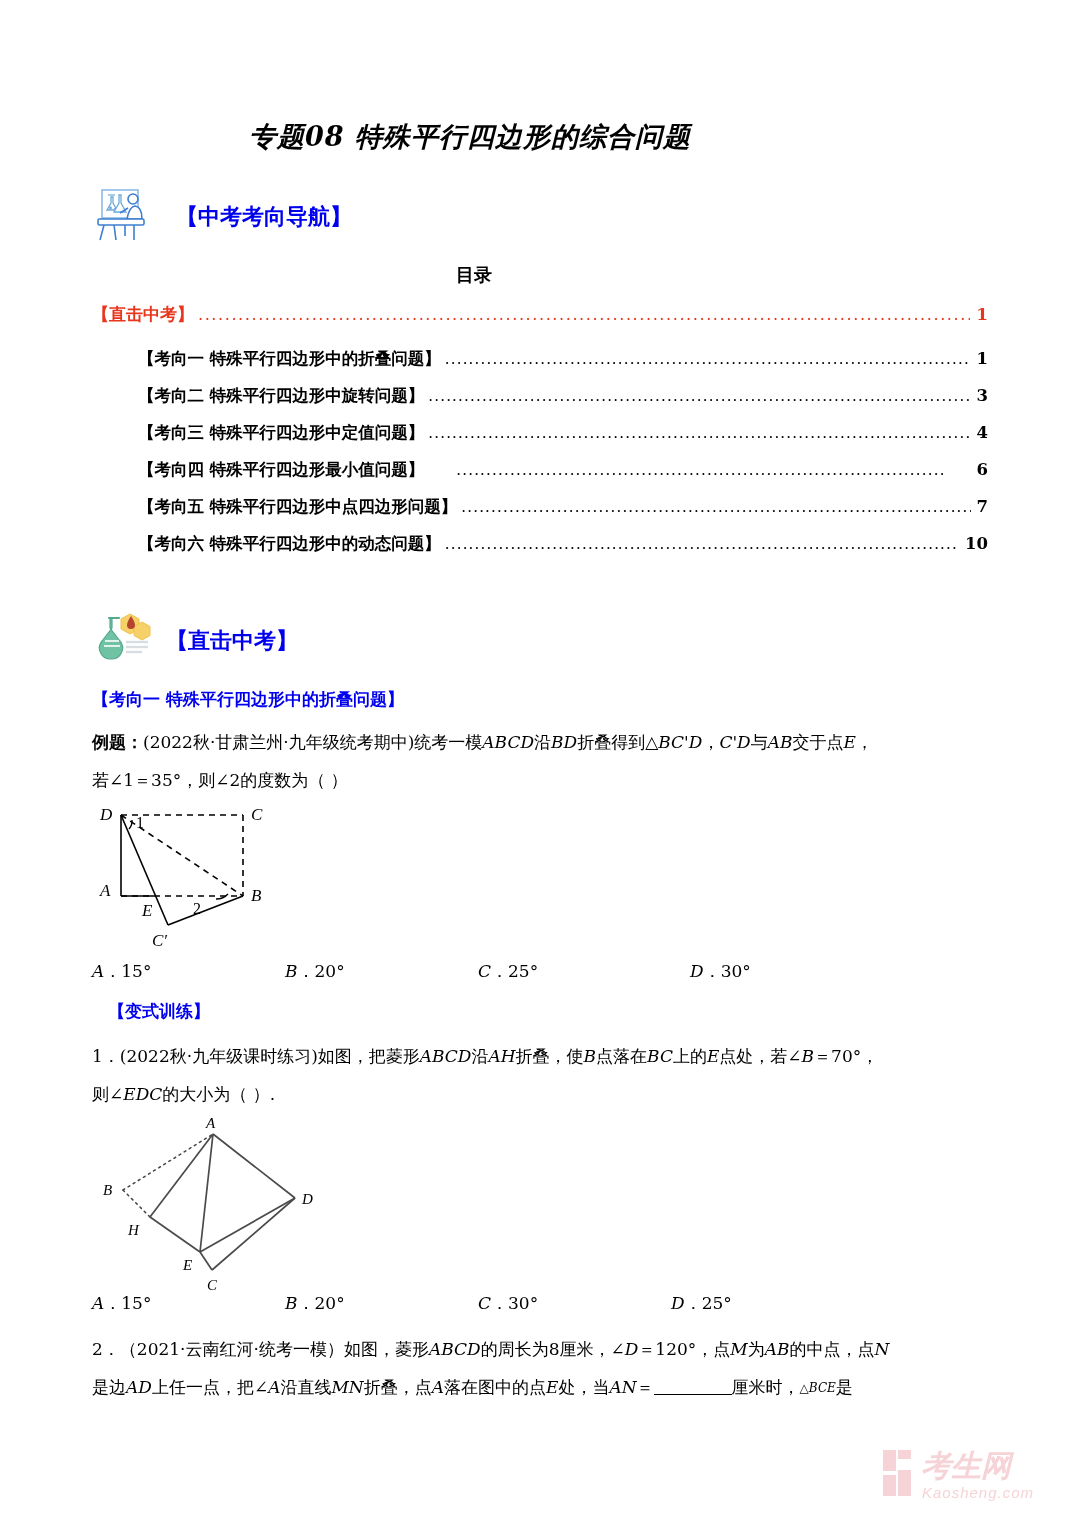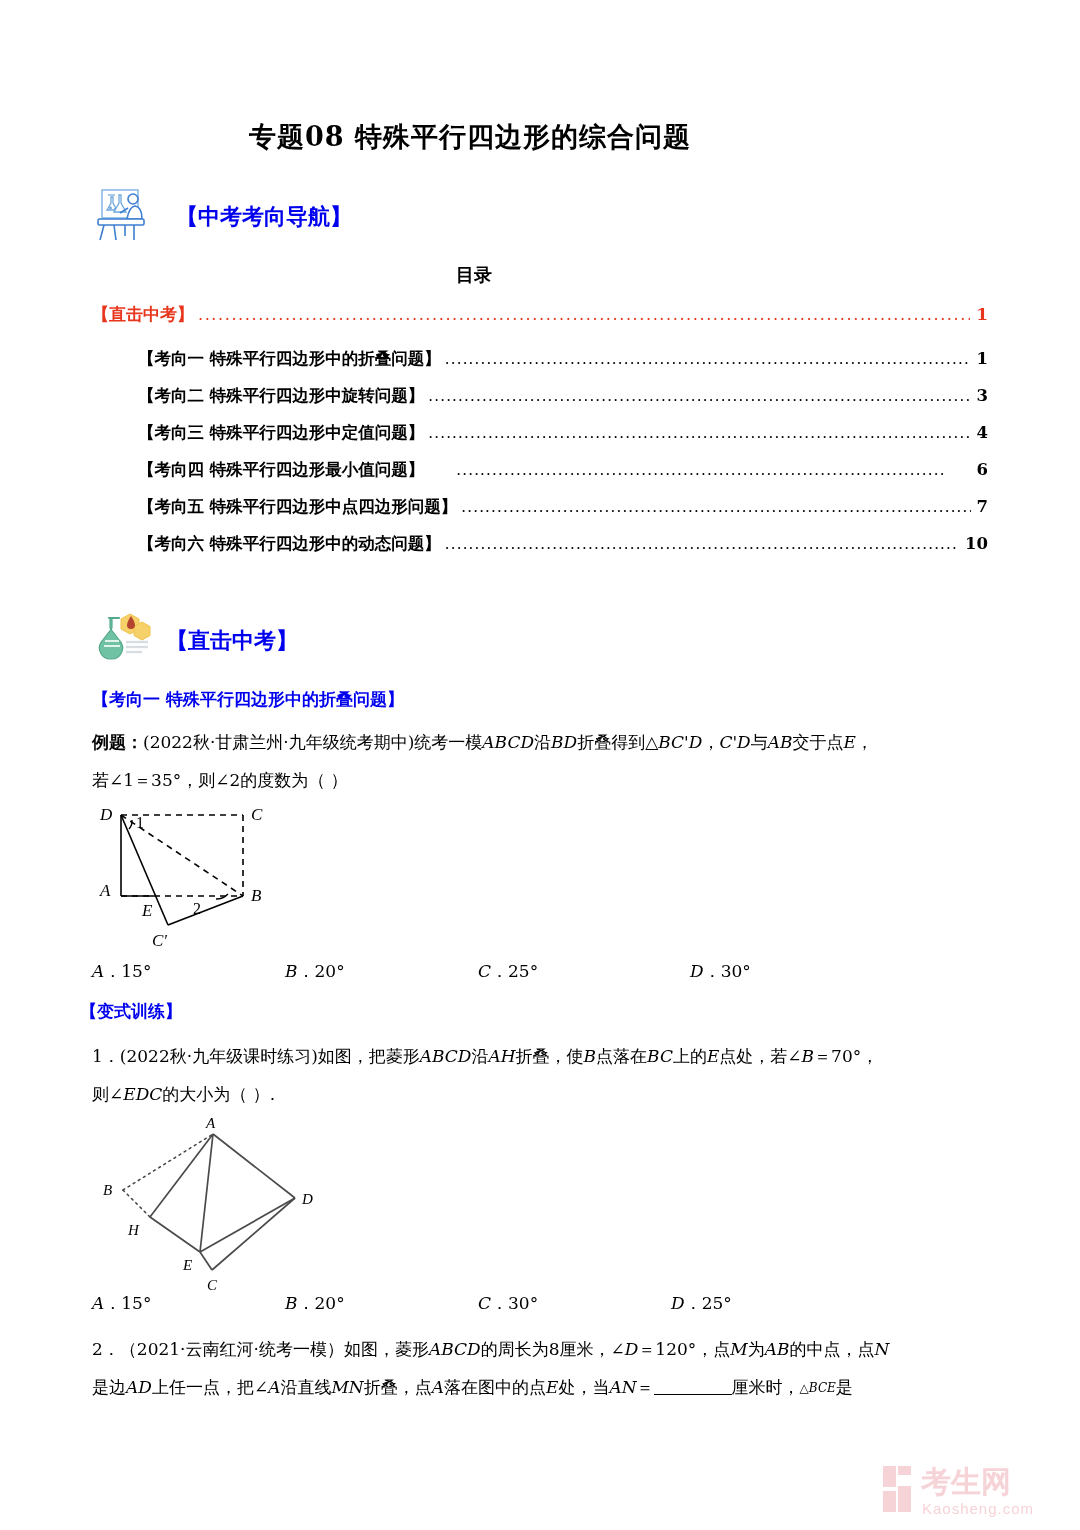--- a/index.html
+++ b/index.html
@@ -26,20 +26,21 @@
   .doc-title {
     position: absolute;
     left: 0; top: 119px;
     width: 940px;
     text-align: center;
     font-family: "DejaVu Serif", "Liberation Serif", serif;
     font-weight: bold;
     font-size: 27px;
     letter-spacing: 1px;
     color: #000;
+    font-style: italic;
   }
 
   
   .sec-head {
     position: absolute;
     display: flex;
     align-items: center;
   }
   .sec-head .sec-label {
     font-family: "DejaVu Serif", "Liberation Serif", serif;
@@ -92,21 +93,21 @@
   .kaoxiang {
     position: absolute;
     left: 92px;
     font-family: "DejaVu Serif", "Liberation Serif", serif;
     font-weight: bold;
     font-size: 17px;
     color: #0000ee;
   }
   .bianshi {
     position: absolute;
-    left: 80px;
+    left: 108px;
     font-family: "DejaVu Serif", "Liberation Serif", serif;
     font-weight: bold;
     font-size: 17px;
     color: #0000ee;
     text-align: right;
   }
   .para {
     position: absolute;
     left: 92px;
     width: 900px;
@@ -139,24 +140,25 @@
   }
   .opts .opt .ol { font-style: italic; }
 
   
   .figure { position: absolute; }
 
   
   .watermark {
     position: absolute;
     right: 24px;
-    bottom: 4px;
+    bottom: 20px;
     width: 175px;
     height: 64px;
     opacity: 1;
+    font-style: italic;
   }
 </style>
 </head>
 <body>
 
 <div class="page">
 
   <div class="doc-title">专题08 特殊平行四边形的综合问题</div>
 
   <div class="sec-head" style="left:94px; top:184px;">

